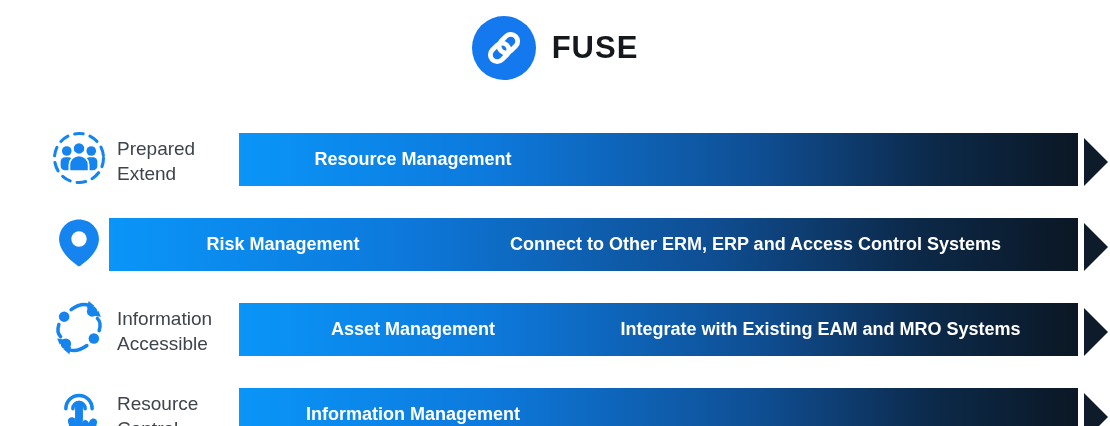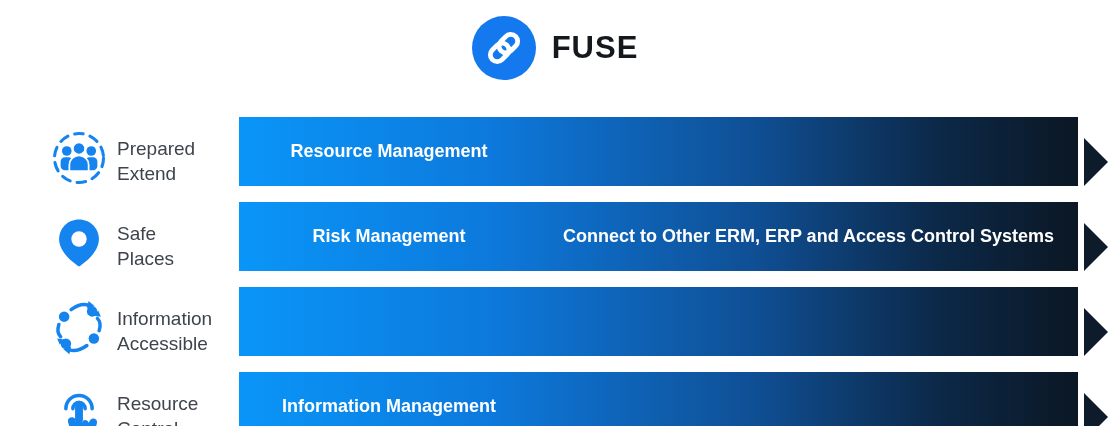--- a/index.html
+++ b/index.html
@@ -12,22 +12,22 @@
     font-family:"Liberation Sans","DejaVu Sans",sans-serif;
   }
   .header{height:95px;display:flex;align-items:center;justify-content:center;gap:16px;}
   .logo-circle{width:64px;height:64px;border-radius:50%;background:var(--logo-blue);
     display:flex;align-items:center;justify-content:center;}
   .logo-title{font-size:31px;font-weight:800;color:var(--dark-text);letter-spacing:1px;}
   .rows{margin-top:6px;}
   .row{height:85px;display:flex;align-items:flex-end;margin-left:44px;}
   .icon-cell{width:60px;margin-left:5px;color:var(--blue);display:flex;align-items:center;justify-content:center;}
   .row-label{width:122px;margin-left:8px;font-size:19px;line-height:1.32;color:var(--label-gray);}
-  .bar{flex:1;height:69px;display:flex;align-items:center;color:#fff;font-weight:700;font-size:18px;
-    background:linear-gradient(90deg,var(--g1) 0%,var(--g2) 30%,var(--g3) 62%,var(--g4) 83%,var(--g5) 100%);}
+  .bar{flex:1;height:53px;display:flex;align-items:center;color:#fff;font-weight:700;font-size:18px;
+    background:linear-gradient(90deg,var(--g1) 0%,var(--g2) 30%,var(--g3) 62%,var(--g4) 83%,var(--g5) 100%);padding-left:24px;}
   .bar-left{width:300px;text-align:center;flex-shrink:0;}
   .bar-right{flex:1;text-align:center;padding:0 10px;}
   .bar-arrow{width:0;height:0;margin-left:6px;margin-right:2px;
     border-top:24px solid transparent;border-bottom:24px solid transparent;
     border-left:24px solid var(--arrow);}
   svg{display:block;}
 </style>
 </head>
 <body>
 
@@ -71,24 +71,20 @@
     <div class="bar-arrow"></div>
   </div>
 
   <div class="row">
     <div class="icon-cell">
       <svg width="52" height="56" viewBox="0 0 64 64">
         <path d="M32 3 C18.2 3 7.5 13.8 7.5 27.5 c0 18.5 24.5 33.5 24.5 33.5 s24.5-15 24.5-33.5 C56.5 13.8 45.8 3 32 3 z" fill="currentColor"></path>
         <circle cx="32" cy="27" r="9.5" fill="#fff"></circle>
       </svg>
     </div>
-    <div class="row-label">
-      <div>Safe</div>
-      <div>Places</div>
-    </div>
     <div class="bar">
       <div class="bar-left">Risk Management</div>
       <div class="bar-right">Connect to Other ERM, ERP and Access Control Systems</div>
     </div>
     <div class="bar-arrow"></div>
   </div>
 
   <div class="row">
     <div class="icon-cell">
       <svg width="56" height="56" viewBox="0 0 64 64">
@@ -110,20 +106,22 @@
           <polygon points="7,44 15,45 10,51"></polygon>
           <polygon points="57,19 49,18 54,12"></polygon>
         </g>
       </svg>
     </div>
     <div class="row-label">
       <div>Information</div>
       <div>Accessible</div>
     </div>
     <div class="bar">
+      <div class="bar-left">Asset Management</div>
+      <div class="bar-right">Integrate with Existing EAM and MRO Systems</div>
     </div>
     <div class="bar-arrow"></div>
   </div>
 
   <div class="row">
     <div class="icon-cell">
       <svg width="56" height="56" viewBox="0 0 64 64">
         <g fill="none" stroke="currentColor" stroke-width="4" stroke-linecap="round">
           <path d="M17 27 a 15 15 0 1 1 30 0"></path>
           <path d="M25 27 a 7 7 0 1 1 14 0"></path>

